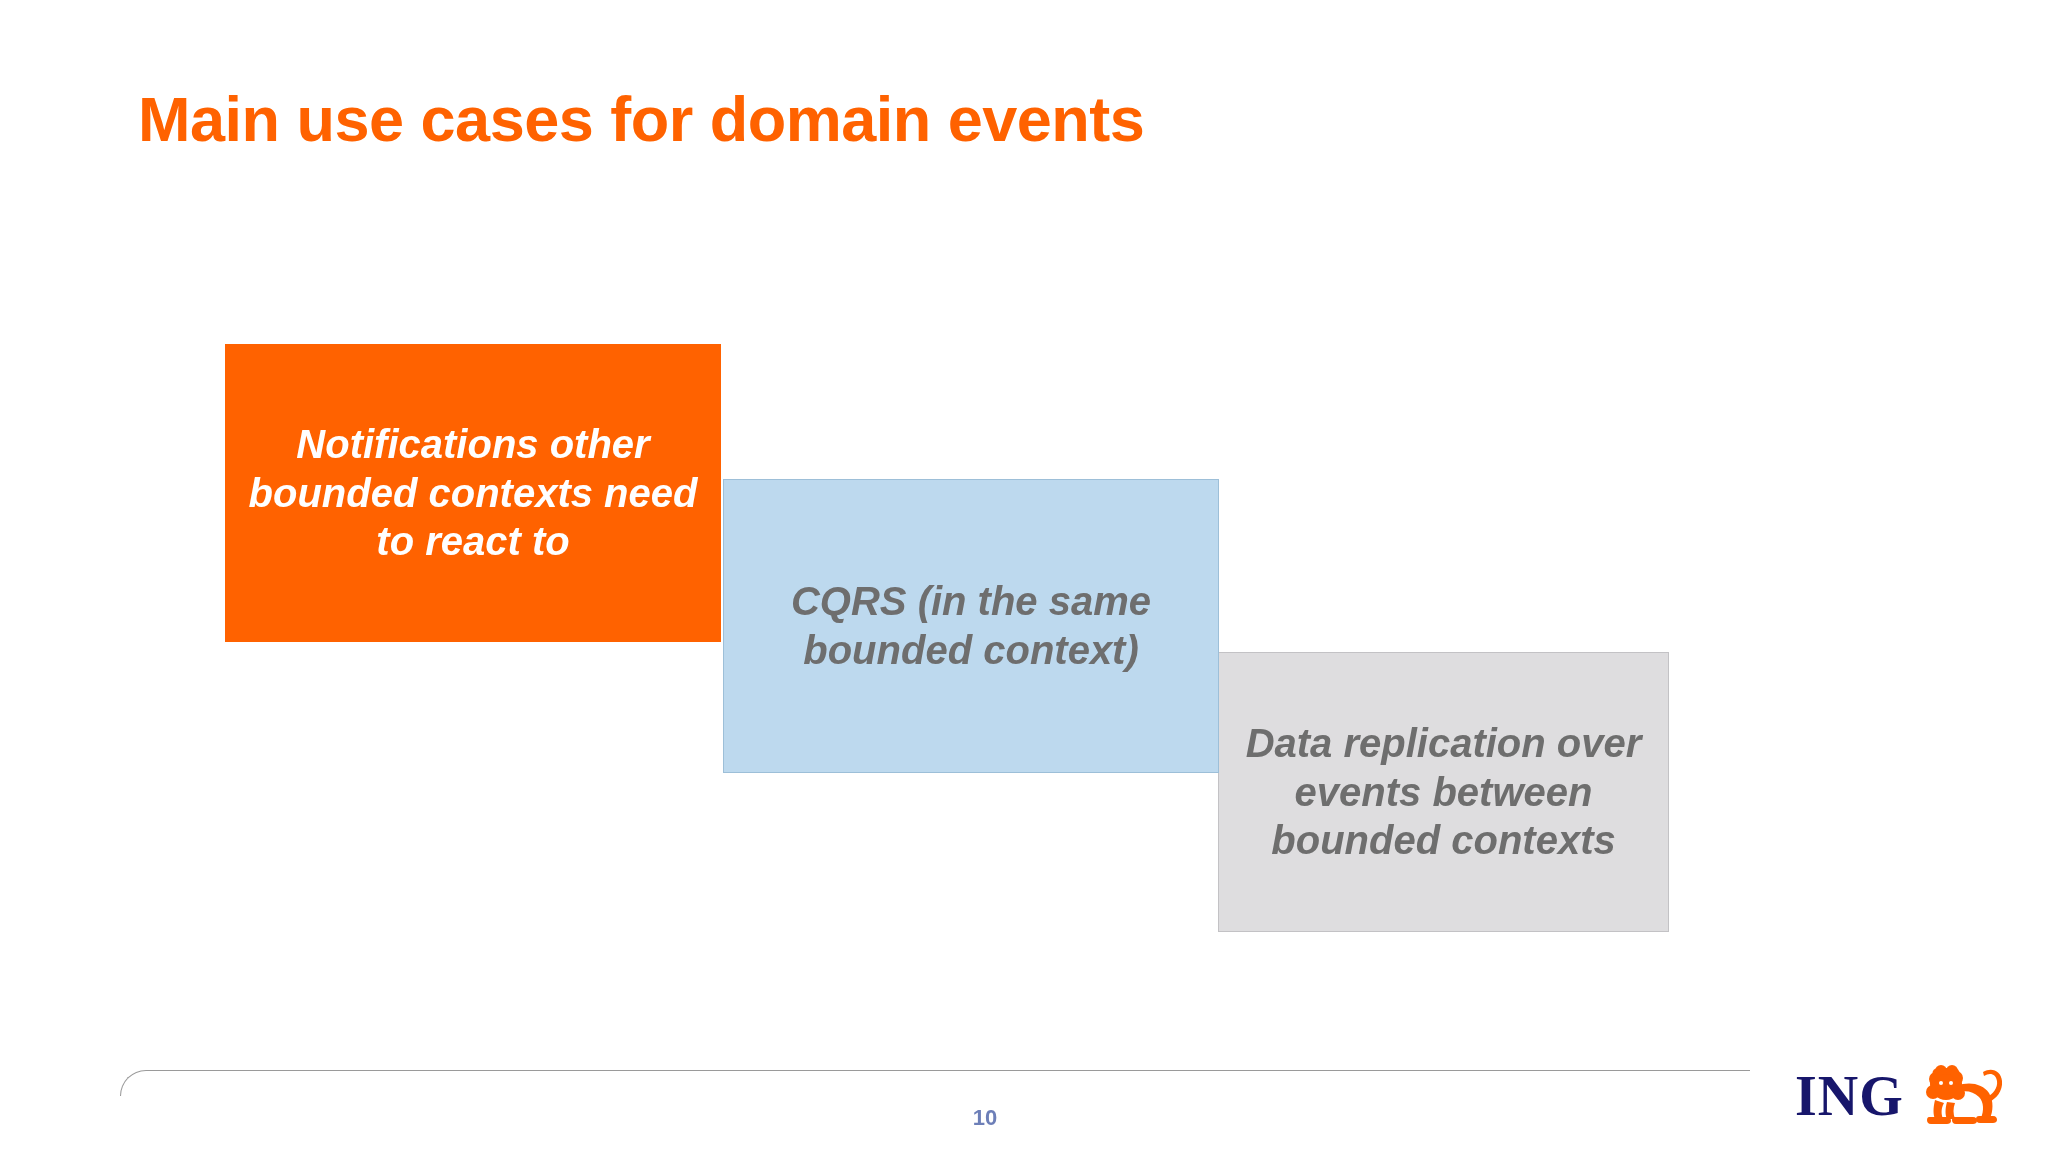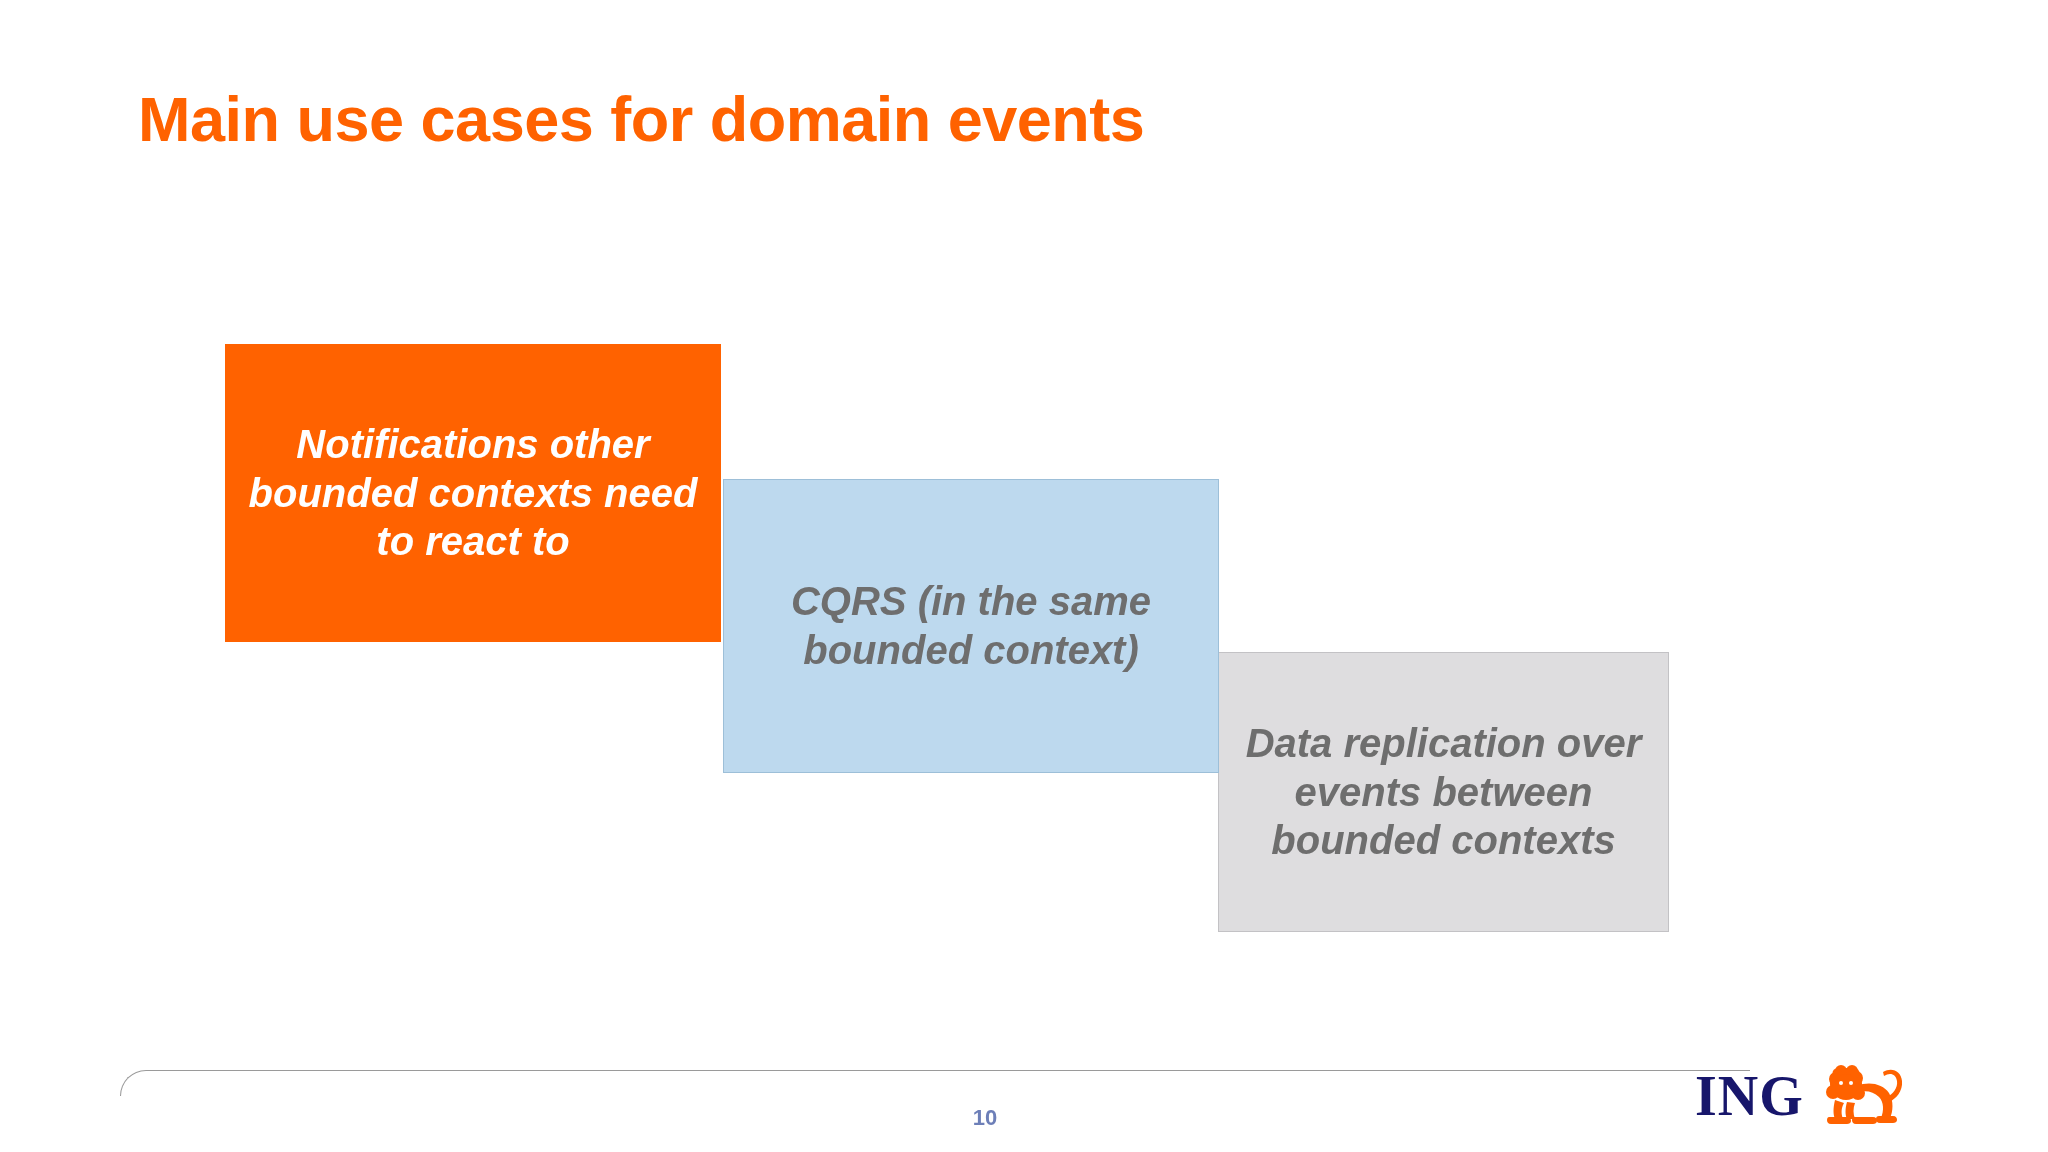--- a/index.html
+++ b/index.html
@@ -120,21 +120,21 @@
     text-align: center;
     color: #6D7FB8;
     font-family: "Liberation Sans", sans-serif;
     font-size: 22px;
     font-weight: bold;
   }
 
   
   #ing-logo {
     position: absolute;
-    left: 1695px;
+    left: 1795px;
     top: 1062px;
     width: 210px;
     height: 76px;
   }
   #ing-wordmark {
     position: absolute;
     left: 0;
     top: 6px;
     color: #17166B;
     font-family: "Liberation Serif", serif;

